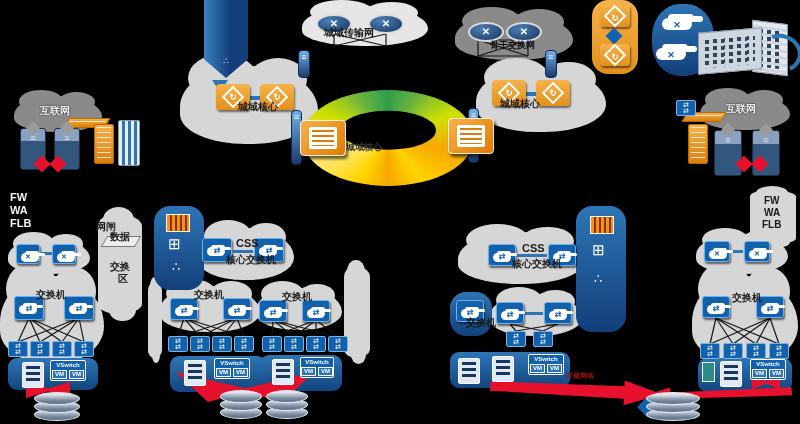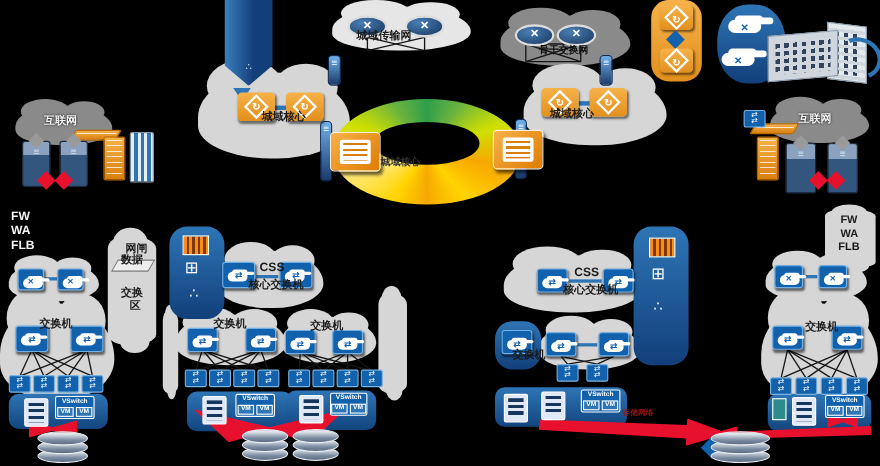--- a/index.html
+++ b/index.html
@@ -259,21 +259,21 @@
     <div class="lbl white f11" style="left:10px;top:192px">FW</div>
     <div class="lbl white f11" style="left:10px;top:205px">WA</div>
     <div class="lbl white f11" style="left:10px;top:218px">FLB</div>
 
     <div class="cloud" style="left:8px;top:238px;width:82px;height:36px"></div>
     <div class="ic-cs rt" style="left:16px;top:244px;width:24px;height:20px"></div>
     <div class="blink" style="left:41px;top:252px;width:11px;height:3px"></div>
     <div class="ic-cs rt" style="left:52px;top:244px;width:24px;height:20px"></div>
 
     <div class="cloud tall" style="left:98px;top:214px;width:44px;height:100px"></div>
-    <div class="lbl" style="left:114px;top:222px">网闸</div>
+    <div class="lbl" style="left:96px;top:222px">网闸</div>
     <div class="gate" style="left:104px;top:236px"></div>
     <div class="lbl" style="left:110px;top:232px">数据</div>
     <div class="lbl" style="left:110px;top:262px">交换</div>
     <div class="lbl" style="left:118px;top:274px">区</div>
     <div class="cloud tall" style="left:148px;top:282px;width:14px;height:76px"></div>
 
     <div class="cloud" style="left:0;top:276px;width:104px;height:88px"></div>
     <div class="lbl" style="left:36px;top:290px">交换机</div>
     <div class="ic-cs" style="left:14px;top:296px;width:30px;height:24px"></div>
     <div class="ic-cs" style="left:64px;top:296px;width:30px;height:24px"></div>

